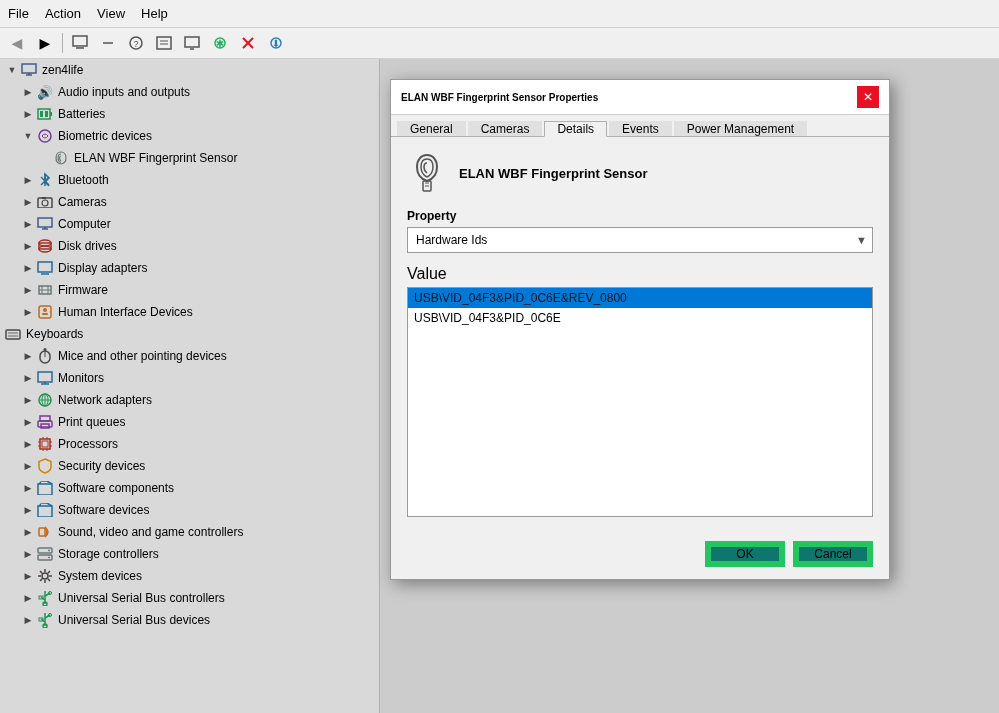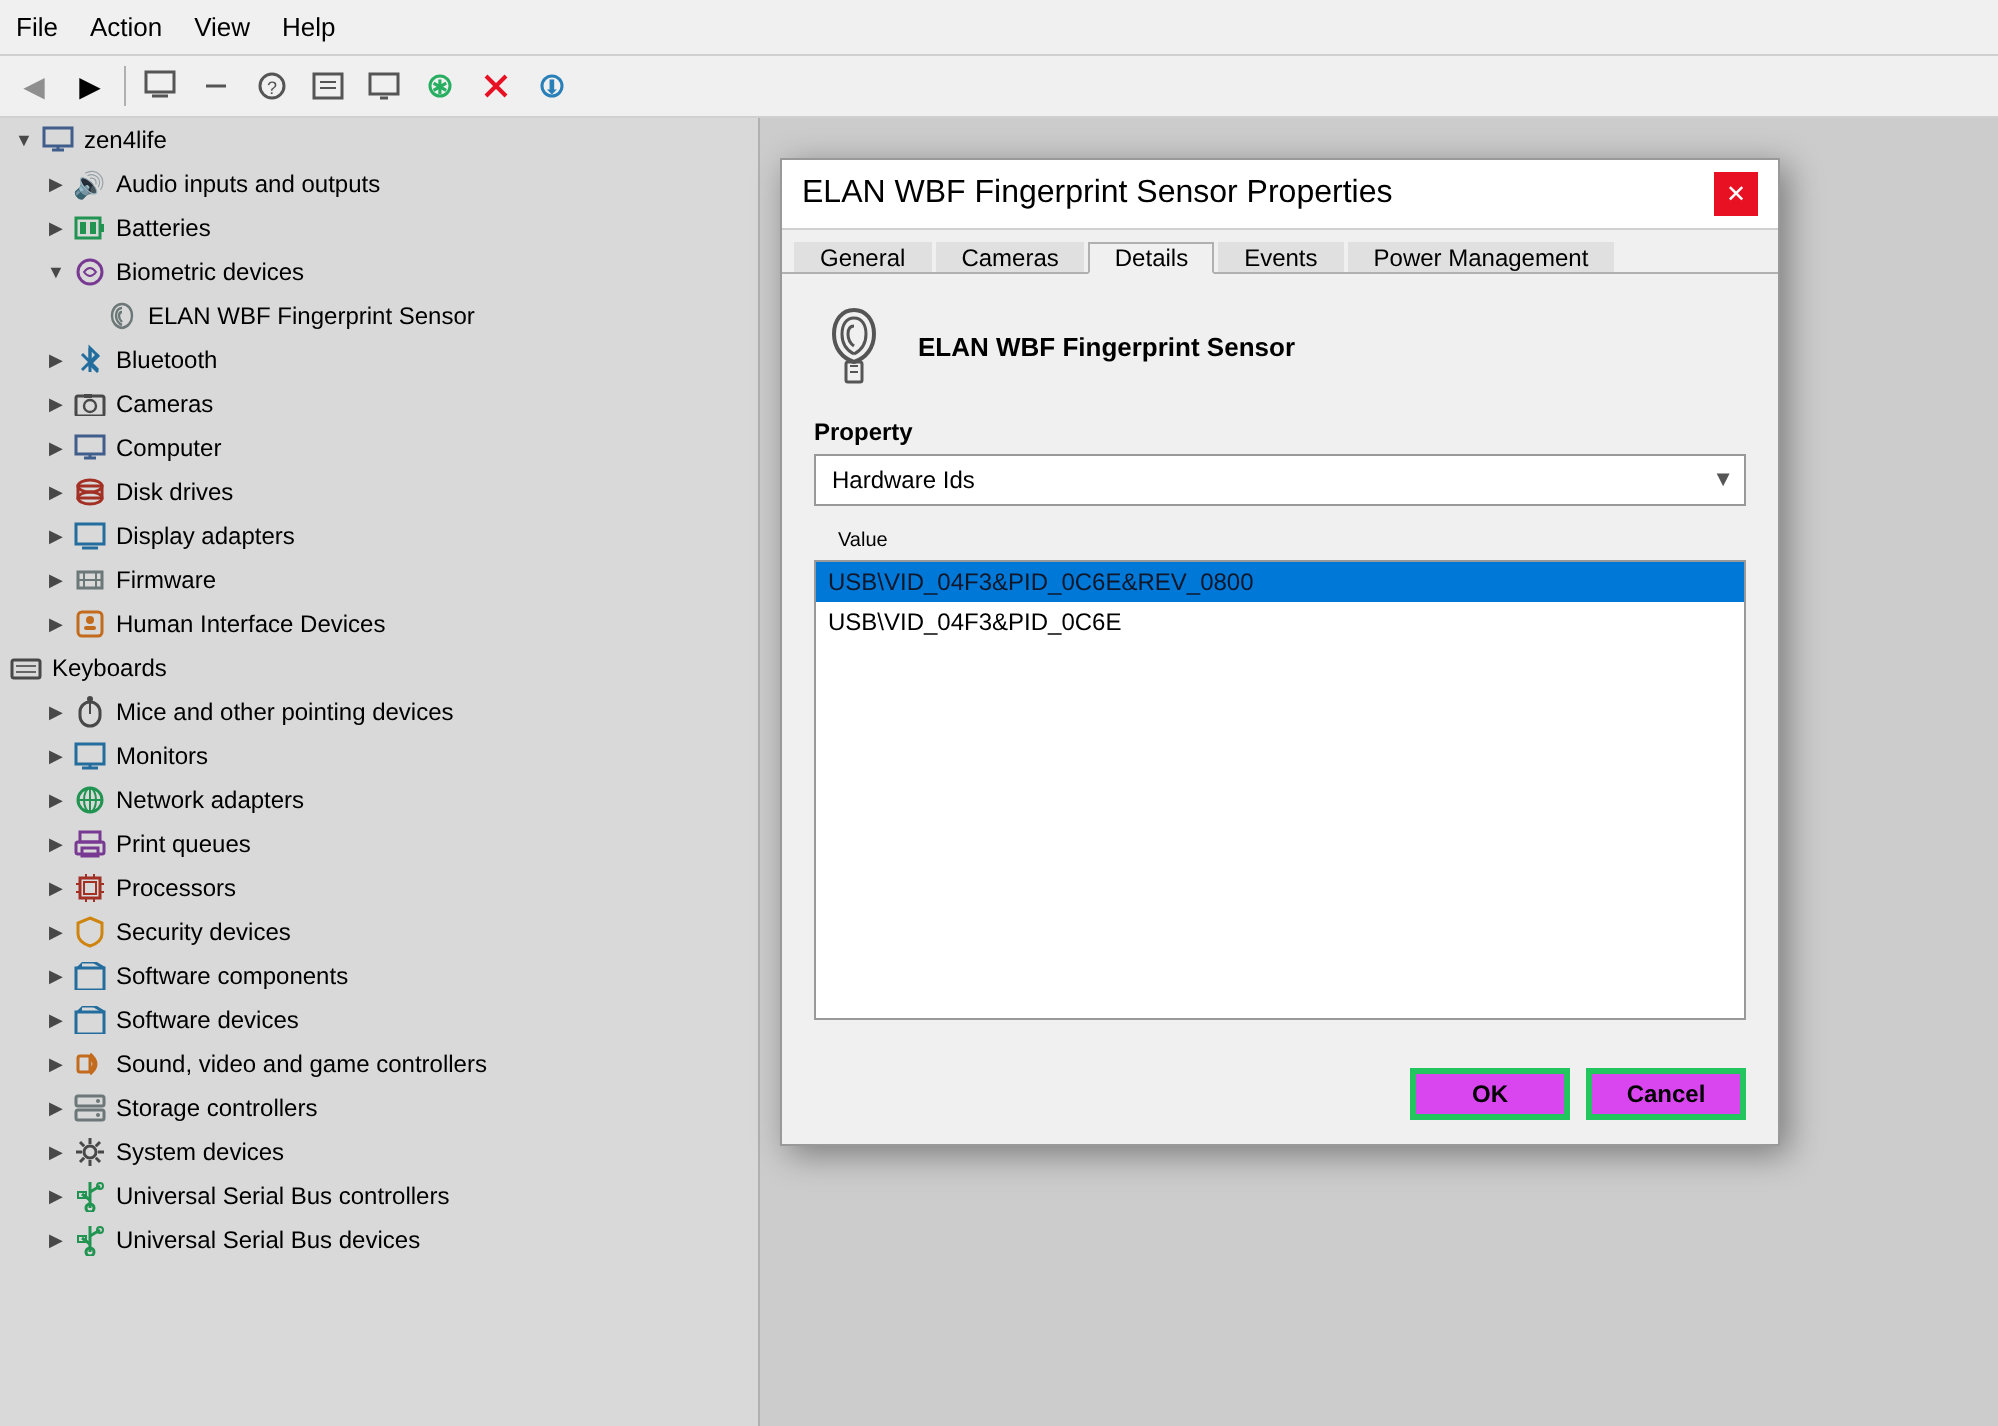--- a/index.html
+++ b/index.html
@@ -129,22 +129,22 @@
 
     .dialog-titlebar {
       background: #fff;
       padding: 6px 10px;
       display: flex;
       align-items: center;
       justify-content: space-between;
       border-bottom: 1px solid #d0d0d0;
     }
     .dialog-title {
-      font-size: 16px;
-      font-weight: normal;
+      font-size: 10px;
+      font-weight: bold;
     }
     .dialog-close {
       width: 22px;
       height: 22px;
       background: #e81123;
       color: white;
       border: none;
       cursor: pointer;
       font-size: 12px;
       display: flex;
@@ -223,23 +223,22 @@
       position: absolute;
       right: 6px;
       top: 50%;
       transform: translateY(-50%);
       pointer-events: none;
       font-size: 11px;
       color: #555;
     }
 
     .value-label {
-      font-size: 10px;
+      font-size: 16px;
       margin-bottom: 4px;
-      margin-left: 12px;
     }
     .value-listbox {
       width: 100%;
       height: 230px;
       border: 1px solid #999;
       background: white;
       overflow-y: auto;
       font-size: 12px;
     }
     .value-item {
@@ -254,25 +253,24 @@
     
     .dialog-footer {
       display: flex;
       justify-content: flex-end;
       padding: 8px 16px 12px;
       gap: 8px;
     }
     .dialog-btn {
       width: 80px;
       height: 26px;
-      border: 3px solid #22c55e;
-      background: #d946ef;
+      border: 6px solid #22c55e;
+      background: #0f766e;
       cursor: pointer;
       font-size: 12px;
-      font-weight: bold;
     }
 
     
     .tree-root {
       display: flex;
       align-items: center;
       height: 22px;
       padding-left: 4px;
       cursor: pointer;
     }

